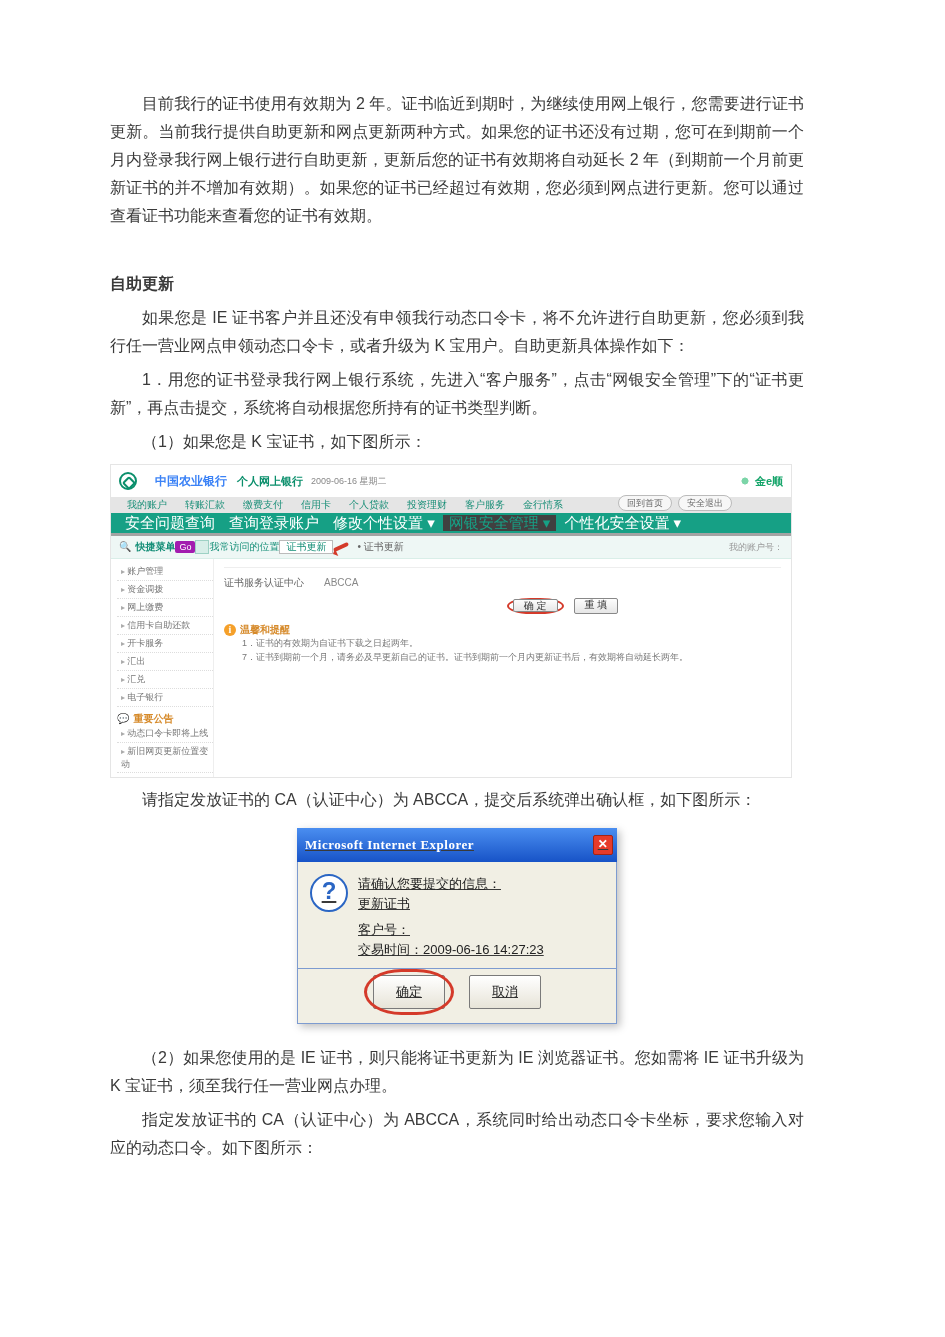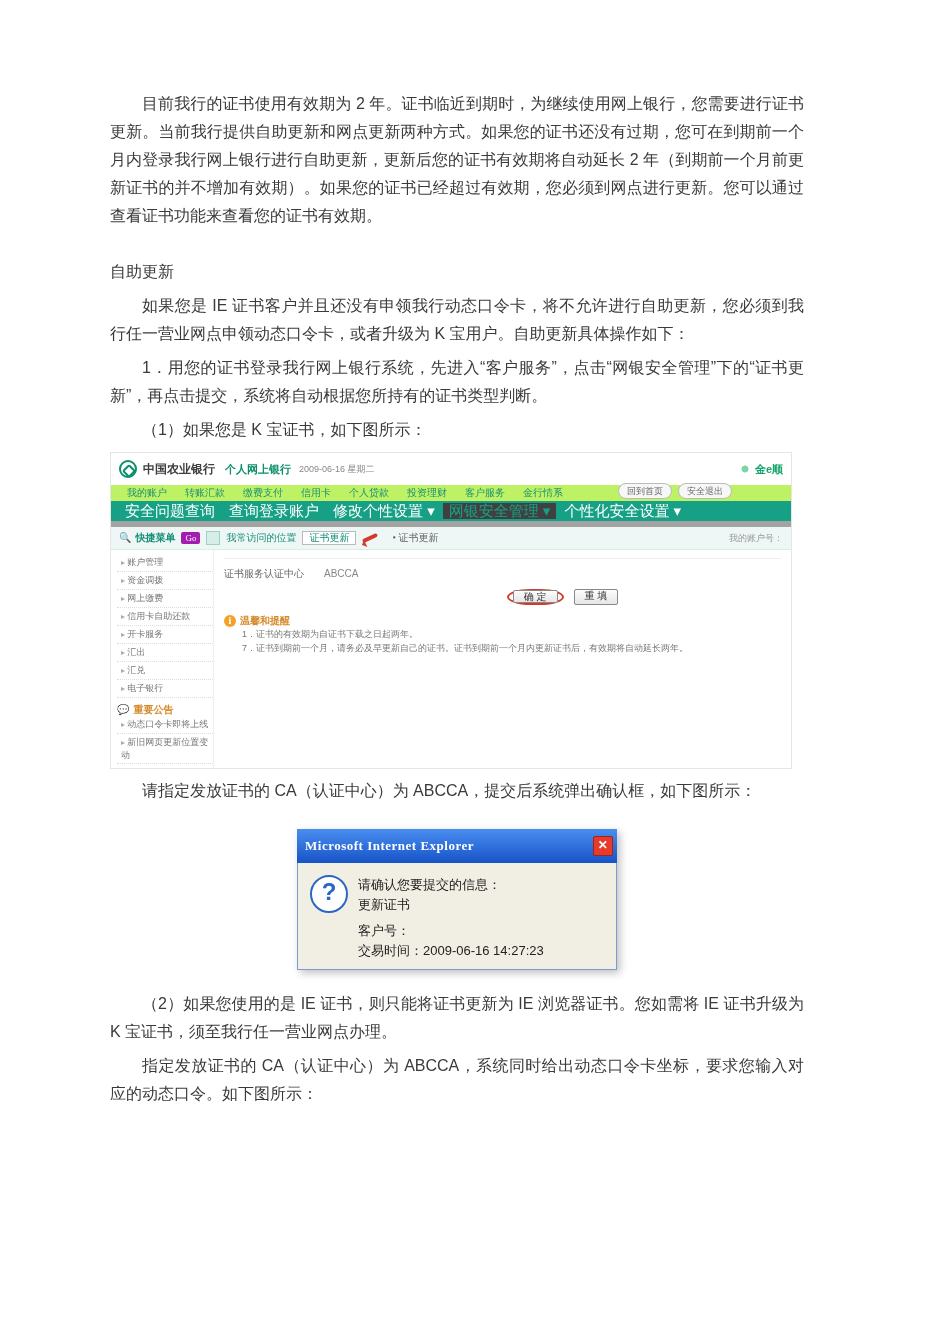--- a/index.html
+++ b/index.html
@@ -19,22 +19,22 @@
     line-height: 28px;
   }
   .para {
     text-align: justify;
     margin: 0 0 6px 0;
   }
   .indent {
     text-indent: 2em;
   }
   .section-title {
-    font-weight: 400;
-    margin: 28px 0 6px 0;
+    font-weight: 700;
+    margin: 40px 0 6px 0;
     font-size: 16px;
   }
 
   
   .bank-shot {
     width: 680px;
     margin: 8px 0 8px 0;
     border: 1px solid #e5e5e5;
     font-family: "SimSun", sans-serif;
     font-size: 10px;
@@ -58,21 +58,21 @@
   }
   .abc-logo::after{
     content:"";
     position:absolute;
     left:3px; top:4px;
     width:6px; height:6px;
     border:2px solid #0b8f6c;
     border-radius: 2px;
     transform: rotate(45deg);
   }
-  .bank-name { font-weight: 700; color: #404040; font-size: 12px; }
+  .bank-name { font-weight: 700; color: #3b82f6; font-size: 12px; margin-left: 12px; }
   .bank-sub  { color: #0b8f6c; font-size: 11px; margin-left: 4px; font-weight: bold; }
   .bank-date { color: #888; font-size: 9px; margin-left: 2px;}
   .header-right {
     margin-left: auto;
     display: flex;
     align-items: center;
     gap: 6px;
   }
   .pill-btn {
     border: 1px solid #bbb;
@@ -92,21 +92,21 @@
     width:14px;height:10px;
     background: radial-gradient(circle at 50% 50%, #7cd5a8 40%, transparent 42%);
     border-radius: 50% 50% 50% 50% / 60% 60% 40% 40%;
     display:inline-block;
   }
   .tabbar, .subbar {
     display: flex;
     gap: 2px;
     padding: 0 8px;
   }
-  .tabbar { background:#bef264; }
+  .tabbar { background:#e5e5e5; }
   .tab {
     padding: 2px 8px;
     color: #1a8f78;
     font-size: 10px;
   }
   .subbar {
     background: #16a085;
     padding: 2px 8px;
   }
   .subtab {
@@ -116,24 +116,22 @@
   }
   .subtab.active {
     background: #404040;
     color: #16a085;
   }
   .breadcrumb-row {
     display:flex;
     align-items:center;
     padding: 4px 8px;
     background: #eef7f5;
-    border-top:6px solid #a3a3a3;
+    border-top:3px solid #a3a3a3;
     border-bottom:1px solid #d9eee8;
-    gap: 6px;
-    font-family: Liberation Serif, serif;
   }
   .quick-nav {
     display:flex; align-items:center; gap:4px;
     color:#168f78; font-weight:700;
   }
   .quick-nav::before{ content:"🔍"; font-size:10px; color:#168f78;}
   .go-btn {
     background:#a21caf; color:#fff;
     padding:0 4px; border-radius:2px;
     font-size:9px;
@@ -237,23 +235,24 @@
     font-size:10px; line-height:12px;
   }
   .hint-line{
     font-size:9px; color:#777;
     padding:1px 0 1px 18px;
   }
 
   
   .ie-dialog{
     width: 320px;
-    margin: 24px auto 20px auto;
+    margin: 14px auto 20px auto;
     font-family: "SimSun", sans-serif;
     box-shadow: 3px 3px 8px rgba(0,0,0,0.25);
+    text-decoration: underline;
   }
   .ie-titlebar{
     background: linear-gradient(#4a8ef0,#1753c7);
     color:#fff;
     display:flex;
     align-items:center;
     padding: 3px 4px 3px 8px;
     font-size:13px;
     font-family: "Times New Roman","SimSun",serif;
     font-weight:700;
@@ -426,18 +425,22 @@
     <div class="ie-body">
       <div class="ie-q">?</div>
       <div class="ie-msg">
         <div>请确认您要提交的信息：</div>
         <div>更新证书</div>
         <div style="height:6px"></div>
         <div>客户号：</div>
         <div>交易时间：2009-06-16 14:27:23</div>
       </div>
     </div>
+    <div class="ie-btns">
+      <span class="ie-btn ok-wrap">确定</span>
+      <span class="ie-btn">取消</span>
+    </div>
   </div>
 
   <p class="para indent">（2）如果您使用的是 IE 证书，则只能将证书更新为 IE 浏览器证书。您如需将 IE 证书升级为 K 宝证书，须至我行任一营业网点办理。</p>
   <p class="para indent">指定发放证书的 CA（认证中心）为 ABCCA，系统同时给出动态口令卡坐标，要求您输入对应的动态口令。如下图所示：</p>
 
 </div>
 
 </body></html>

